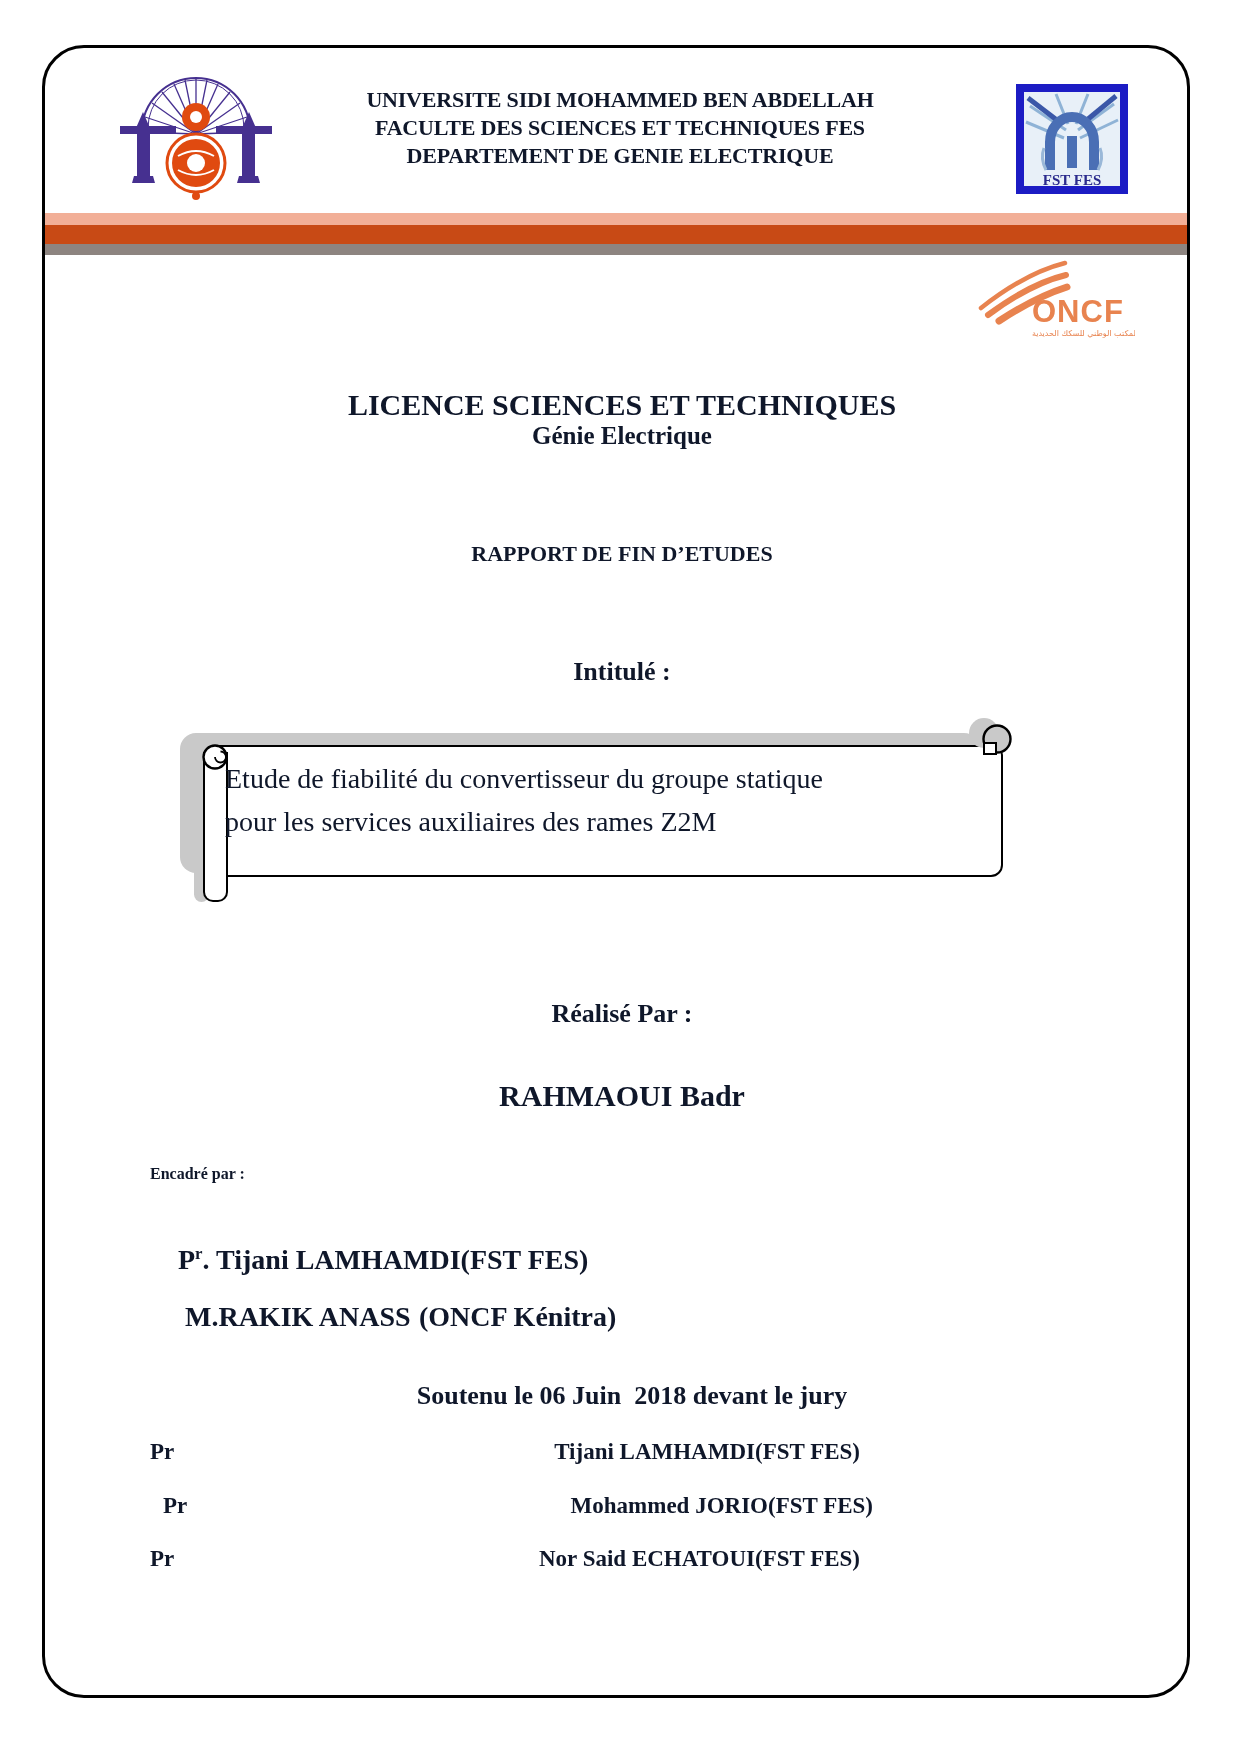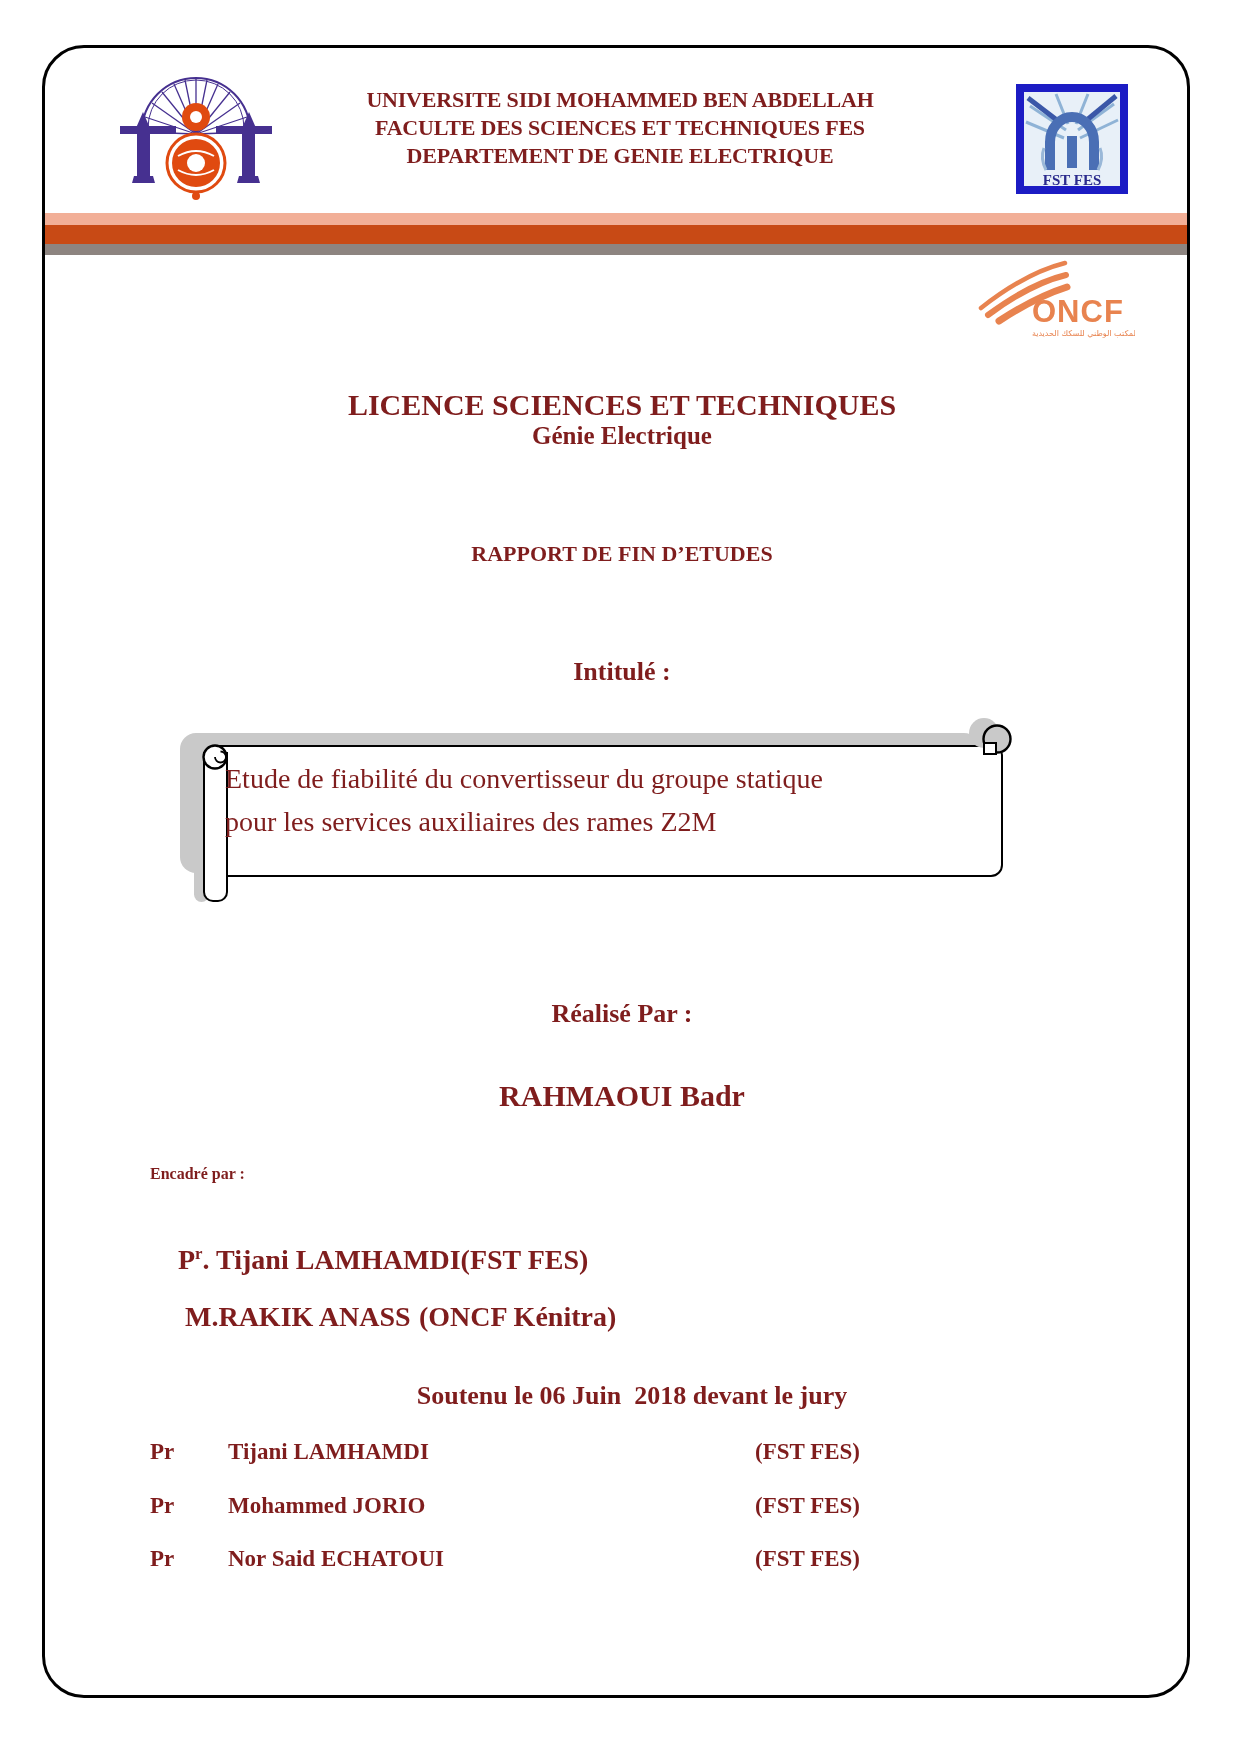--- a/index.html
+++ b/index.html
@@ -1,17 +1,17 @@
 <!DOCTYPE html>
 <html><head>
 <meta charset="utf-8">
 <style>
   html,body{margin:0;padding:0;background:#fff;}
   #page{position:relative;width:1241px;height:1754px;background:#ffffff;overflow:hidden;
-        font-family:"Liberation Serif","DejaVu Serif",serif;color:#7f1d1d;}
+        font-family:"Liberation Serif","DejaVu Serif",serif;color:#0f172a;}
   .abs{position:absolute;}
   
   #frame-border{position:absolute;left:42px;top:45px;width:1142px;height:1647px;
     border:3px solid #000;border-radius:42px;z-index:6;pointer-events:none;}
   
   #header-text{left:290px;top:86px;width:660px;text-align:center;
     font-weight:bold;font-size:22px;line-height:28px;z-index:2;letter-spacing:-0.2px;}
   
   #tricolor-bar{left:44px;top:213px;width:1144px;z-index:1;}
   #tricolor-bar .stripe{width:100%;}
@@ -42,23 +42,23 @@
   .sup-row{font-weight:bold;font-size:28px;z-index:2;white-space:pre;}
   #sup-row-0{left:150px;top:1212px;}
   #sup-row-1{left:157px;top:1269px;}
   .sup-name{display:inline-block;min-width:253px;}
   #sup-row-1 .sup-name{min-width:234px;}
   sup{font-size:0.6em;}
   
   #defense-line{left:156px;top:1381px;width:952px;text-align:center;
      font-weight:bold;font-size:26px;white-space:pre;z-index:2;}
   .jury-row{left:150px;font-weight:bold;font-size:23px;z-index:2;}
-  #jury-row-0{top:1439px;} #jury-row-1{top:1493px;} #jury-row-2{top:1546px;}
+  #jury-row-0{top:1439px;} #jury-row-1{top:1493px;margin-left:13px;} #jury-row-2{top:1546px;}
   .jury-title{display:inline-block;width:78px;}
-  .jury-name{display:inline-block;width:527px;}
+  .jury-name{display:inline-block;width:527px;text-align:right;}
 </style>
 </head>
 <body>
 
 <div id="page">
 
   <div id="tricolor-bar" class="abs">
     <div class="stripe" style="height: 12px; background-color: rgb(242, 175, 151);"></div>
     <div class="stripe" style="height: 19px; background-color: rgb(200, 74, 21);"></div>
     <div class="stripe" style="height: 11px; background-color: rgb(141, 132, 128);"></div>

